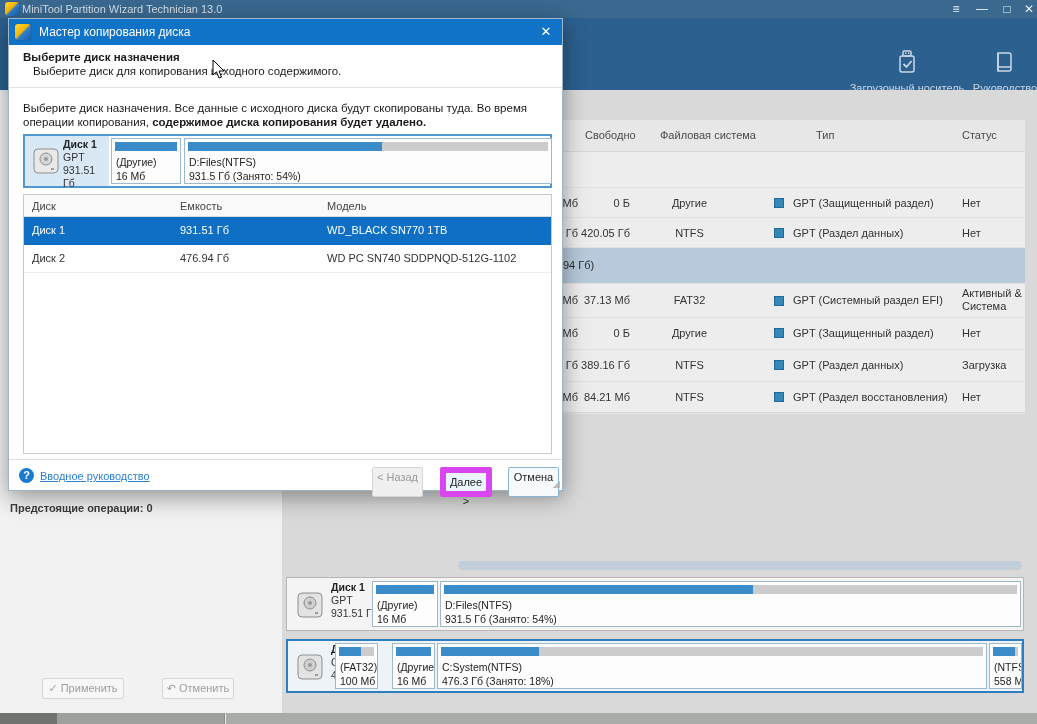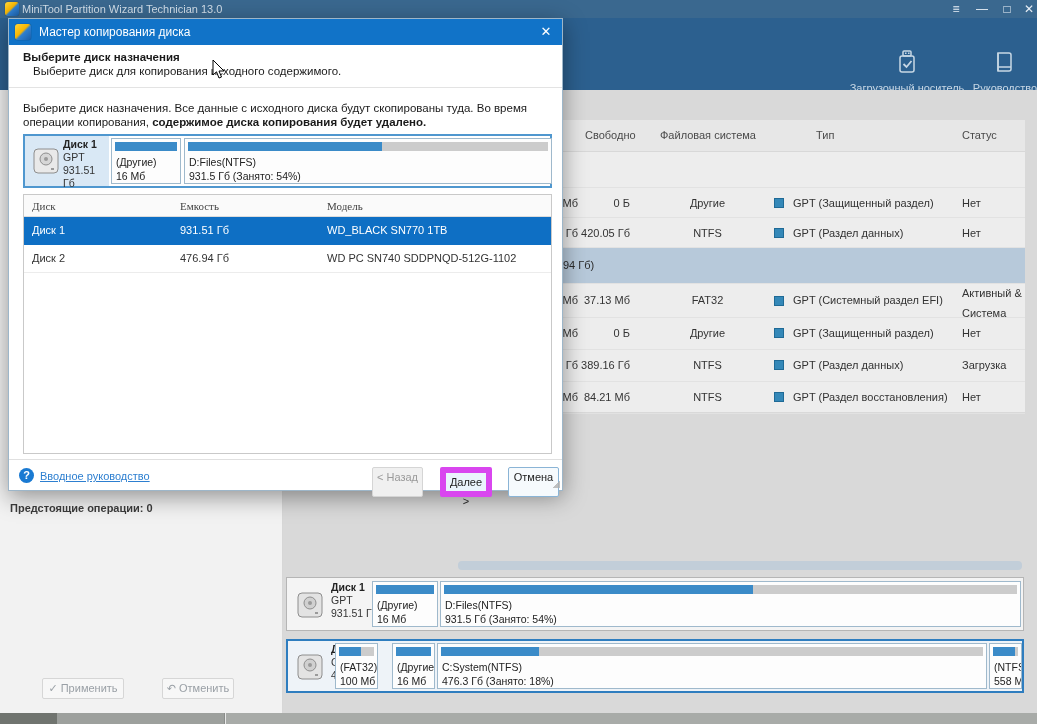--- a/index.html
+++ b/index.html
@@ -25,21 +25,21 @@
   .pending { position:absolute; left:10px; top:412px; font-weight:bold; color:#3c3c3c; }
   .side-btn { position:absolute; height:21px; background:#f7f7f7; border:1px solid #d6d6d6; border-radius:2px;
     color:#9aa0a6; font-size:11px; text-align:center; line-height:19px; }
 
   
   .bg-table { left:283px; top:120px; width:742px; height:292px; background:#ededed; }
   .bg-row { position:absolute; left:0; width:742px; border-bottom:1px solid #e2e2e2; }
   .bg-head { background:#e7e7e7; color:#4a4a4a; border-bottom:1px solid #d8d8d8; }
   .c-sizefrag { position:absolute; left:235px; width:60px; text-align:right; }
   .c-free { position:absolute; left:252px; width:95px; text-align:right; }
-  .c-fs { position:absolute; left:377px; width:95px; text-align:center; }
+  .c-fs { position:absolute; left:359px; width:95px; text-align:center; }
   .c-type { position:absolute; left:510px; }
   .c-status { position:absolute; left:679px; }
   .chip { position:absolute; left:491px; width:10px; height:10px; background:#3488b8; border:1px solid #1f6a96; }
   .bg-group { background:#b7c9da; }
   .rowline { padding-top:9px; height:30px; }
 
   .hscroll { left:458px; top:561px; width:564px; height:9px; background:#c2ced9; border-radius:4px; }
 
   
   .panel { position:absolute; left:286px; width:738px; height:54px; background:#f4f4f4; border:1px solid #b5b5b5; }
@@ -63,21 +63,21 @@
   .dlg-sub { position:absolute; left:24px; top:46px; font-size:11.5px; color:#1a1a1a; }
   .dlg-hr { position:absolute; left:0; top:68px; width:553px; border-top:1px solid #e3e3e3; }
   .dlg-desc { position:absolute; left:14px; top:82px; width:528px; font-size:11.5px; line-height:14px; color:#1a1a1a; }
   .dlg-desc b { font-weight:bold; }
 
   .preview { position:absolute; left:14px; top:115px; width:529px; height:54px; border:2px solid #4f97cf; background:#fff; }
   .pv-label { position:absolute; left:0; top:0; width:84px; height:50px; background:#d9e8f5; }
   .pv-label .dlabel { left:38px; top:2px; }
 
   .dlg-table { position:absolute; left:14px; top:175px; width:529px; height:260px; border:1px solid #c9c9c9; background:#fff; }
-  .dt-head { position:absolute; left:0; top:0; width:527px; height:22px; background:#fafafa; border-bottom:1px solid #dcdcdc; color:#444;font-family:Liberation Serif, serif; }
+  .dt-head { position:absolute; left:0; top:0; width:527px; height:22px; background:#fafafa; border-bottom:1px solid #dcdcdc; color:#444; }
   .dt-row { position:absolute; left:0; width:527px; height:28px; }
   .dt-row.sel { background:#0e6fc4; color:#fff; }
   .dt-c1 { position:absolute; left:8px; top:7px; } .dt-c1h { position:absolute; left:8px; top:5px; }
   .dt-c2 { position:absolute; left:156px; top:7px; } .dt-c2h { position:absolute; left:156px; top:5px; }
   .dt-c3 { position:absolute; left:303px; top:7px; } .dt-c3h { position:absolute; left:303px; top:5px; }
 
   .dlg-footline { position:absolute; left:0; top:440px; width:553px; border-top:1px solid #e0e0e0; }
   .help-circle { position:absolute; left:10px; top:449px; width:15px; height:15px; border-radius:50%; background:#1a7ad2;
     color:#fff; font-size:11px; font-weight:bold; text-align:center; line-height:15px; }
   .intro-link { position:absolute; left:31px; top:451px; color:#2d7fd0; text-decoration:underline; font-size:11px; }
@@ -173,21 +173,21 @@
       <div class="abs" style="left:280px; top:11px; color:#2b2b2b;">94 Гб)</div>
     </div>
 
     <div class="bg-row" style="top:164px; height:34px;">
       <div class="c-sizefrag" style="top:10px;">Мб</div>
       <div class="c-free" style="top:10px;">37.13 Мб</div>
       <div class="c-fs" style="top:10px;">FAT32</div>
       <div class="chip" style="top:12px;"></div>
       <div class="c-type" style="top:10px;">GPT (Системный раздел EFI)</div>
       <div class="c-status" style="top:3px;">Активный &amp;</div>
-      <div class="c-status" style="top:23px;">Система</div>
+      <div class="c-status" style="top:16px;">Система</div>
     </div>
 
     <div class="bg-row rowline" style="top:198px; height:32px;">
       <div class="c-sizefrag">Мб</div>
       <div class="c-free">0 Б</div>
       <div class="c-fs">Другие</div>
       <div class="chip" style="top:10px;"></div>
       <div class="c-type">GPT (Защищенный раздел)</div>
       <div class="c-status">Нет</div>
     </div>

